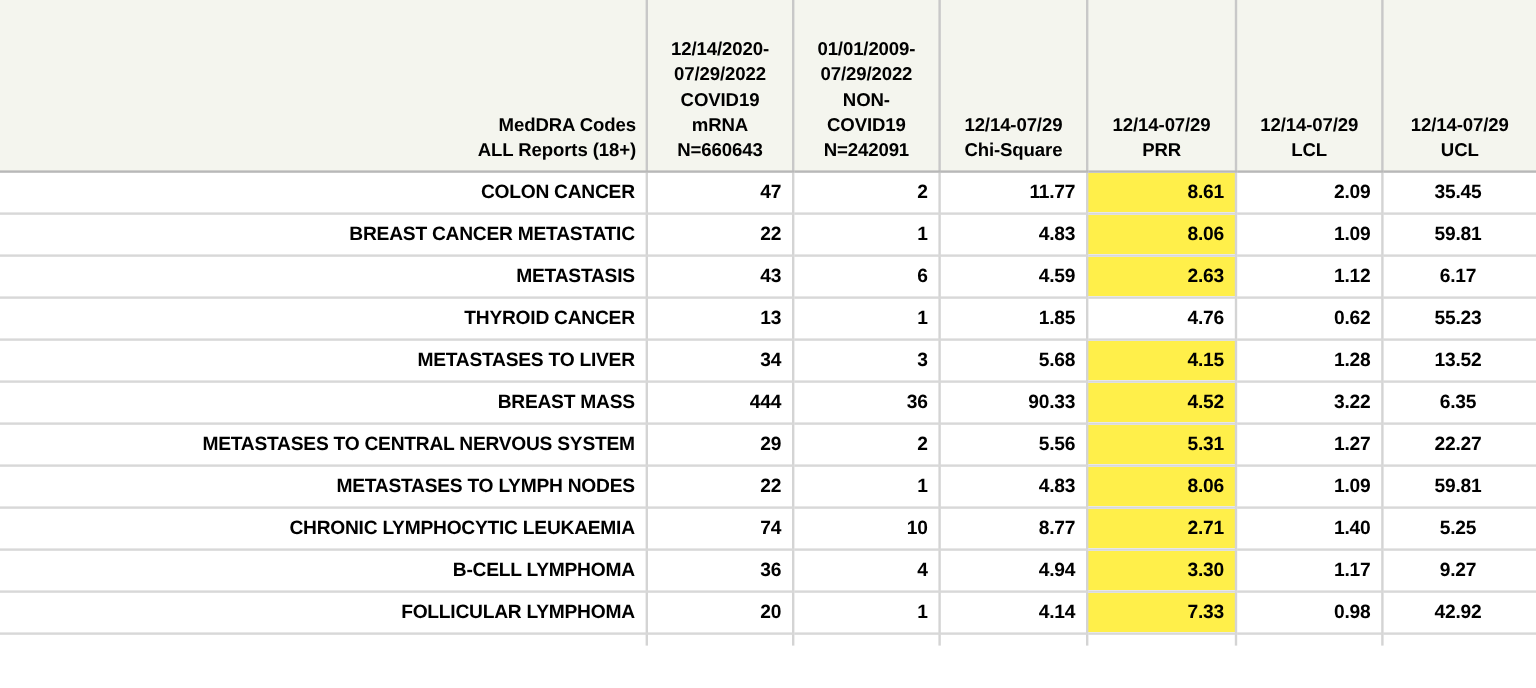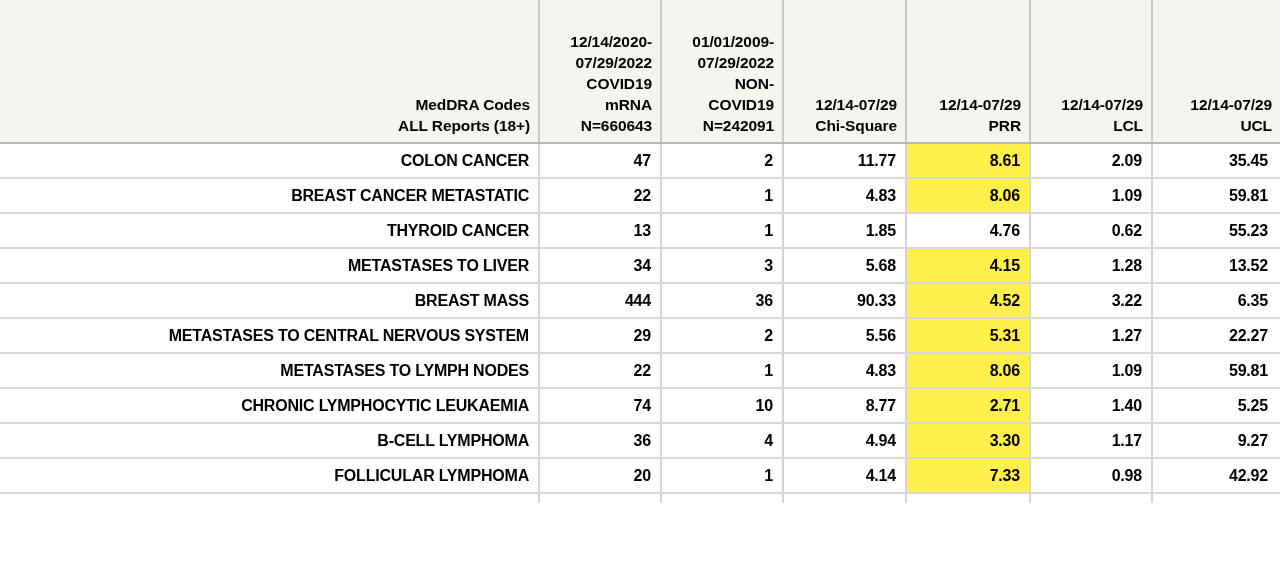--- a/index.html
+++ b/index.html
@@ -46,21 +46,21 @@
     font-weight: bold;
     color: #000000;
     line-height: 1.36;
     letter-spacing: -0.1px;
   }
   thead th.h-name {
     text-align: right;
     border-right: 2px solid #c8c8c8;
   }
   thead th.h-num {
-    text-align: right;
+    text-align: center;
   }
   thead th.h-last {
     border-right: none;
   }
 
   tbody td {
     height: 35px;
     box-sizing: border-box;
     border-right: 2px solid #d4d4d4;
     border-bottom: 2px solid #d8d8d8;
@@ -75,20 +75,21 @@
   tbody td.term {
     text-align: right;
     padding-left: 4px;
   }
   tbody td.num {
     text-align: right;
   }
   tbody td.last {
     border-right: none;
     padding-right: 12px;
+    text-align: center;
   }
   tbody td.hl {
     background: #ffef4a;
   }
   tbody tr.partial td {
     height: 10px;
     border-bottom: none;
   }
 </style>
 </head>
@@ -129,20 +130,29 @@
         <tr>
           <td class="term">BREAST CANCER METASTATIC</td>
           <td class="num">22</td>
           <td class="num">1</td>
           <td class="num">4.83</td>
           <td class="num hl">8.06</td>
           <td class="num">1.09</td>
           <td class="num last">59.81</td>
         </tr>
         <tr>
+          <td class="term">METASTASIS</td>
+          <td class="num">43</td>
+          <td class="num">6</td>
+          <td class="num">4.59</td>
+          <td class="num hl">2.63</td>
+          <td class="num">1.12</td>
+          <td class="num last">6.17</td>
+        </tr>
+        <tr>
           <td class="term">THYROID CANCER</td>
           <td class="num">13</td>
           <td class="num">1</td>
           <td class="num">1.85</td>
           <td class="num">4.76</td>
           <td class="num">0.62</td>
           <td class="num last">55.23</td>
         </tr>
         <tr>
           <td class="term">METASTASES TO LIVER</td>

